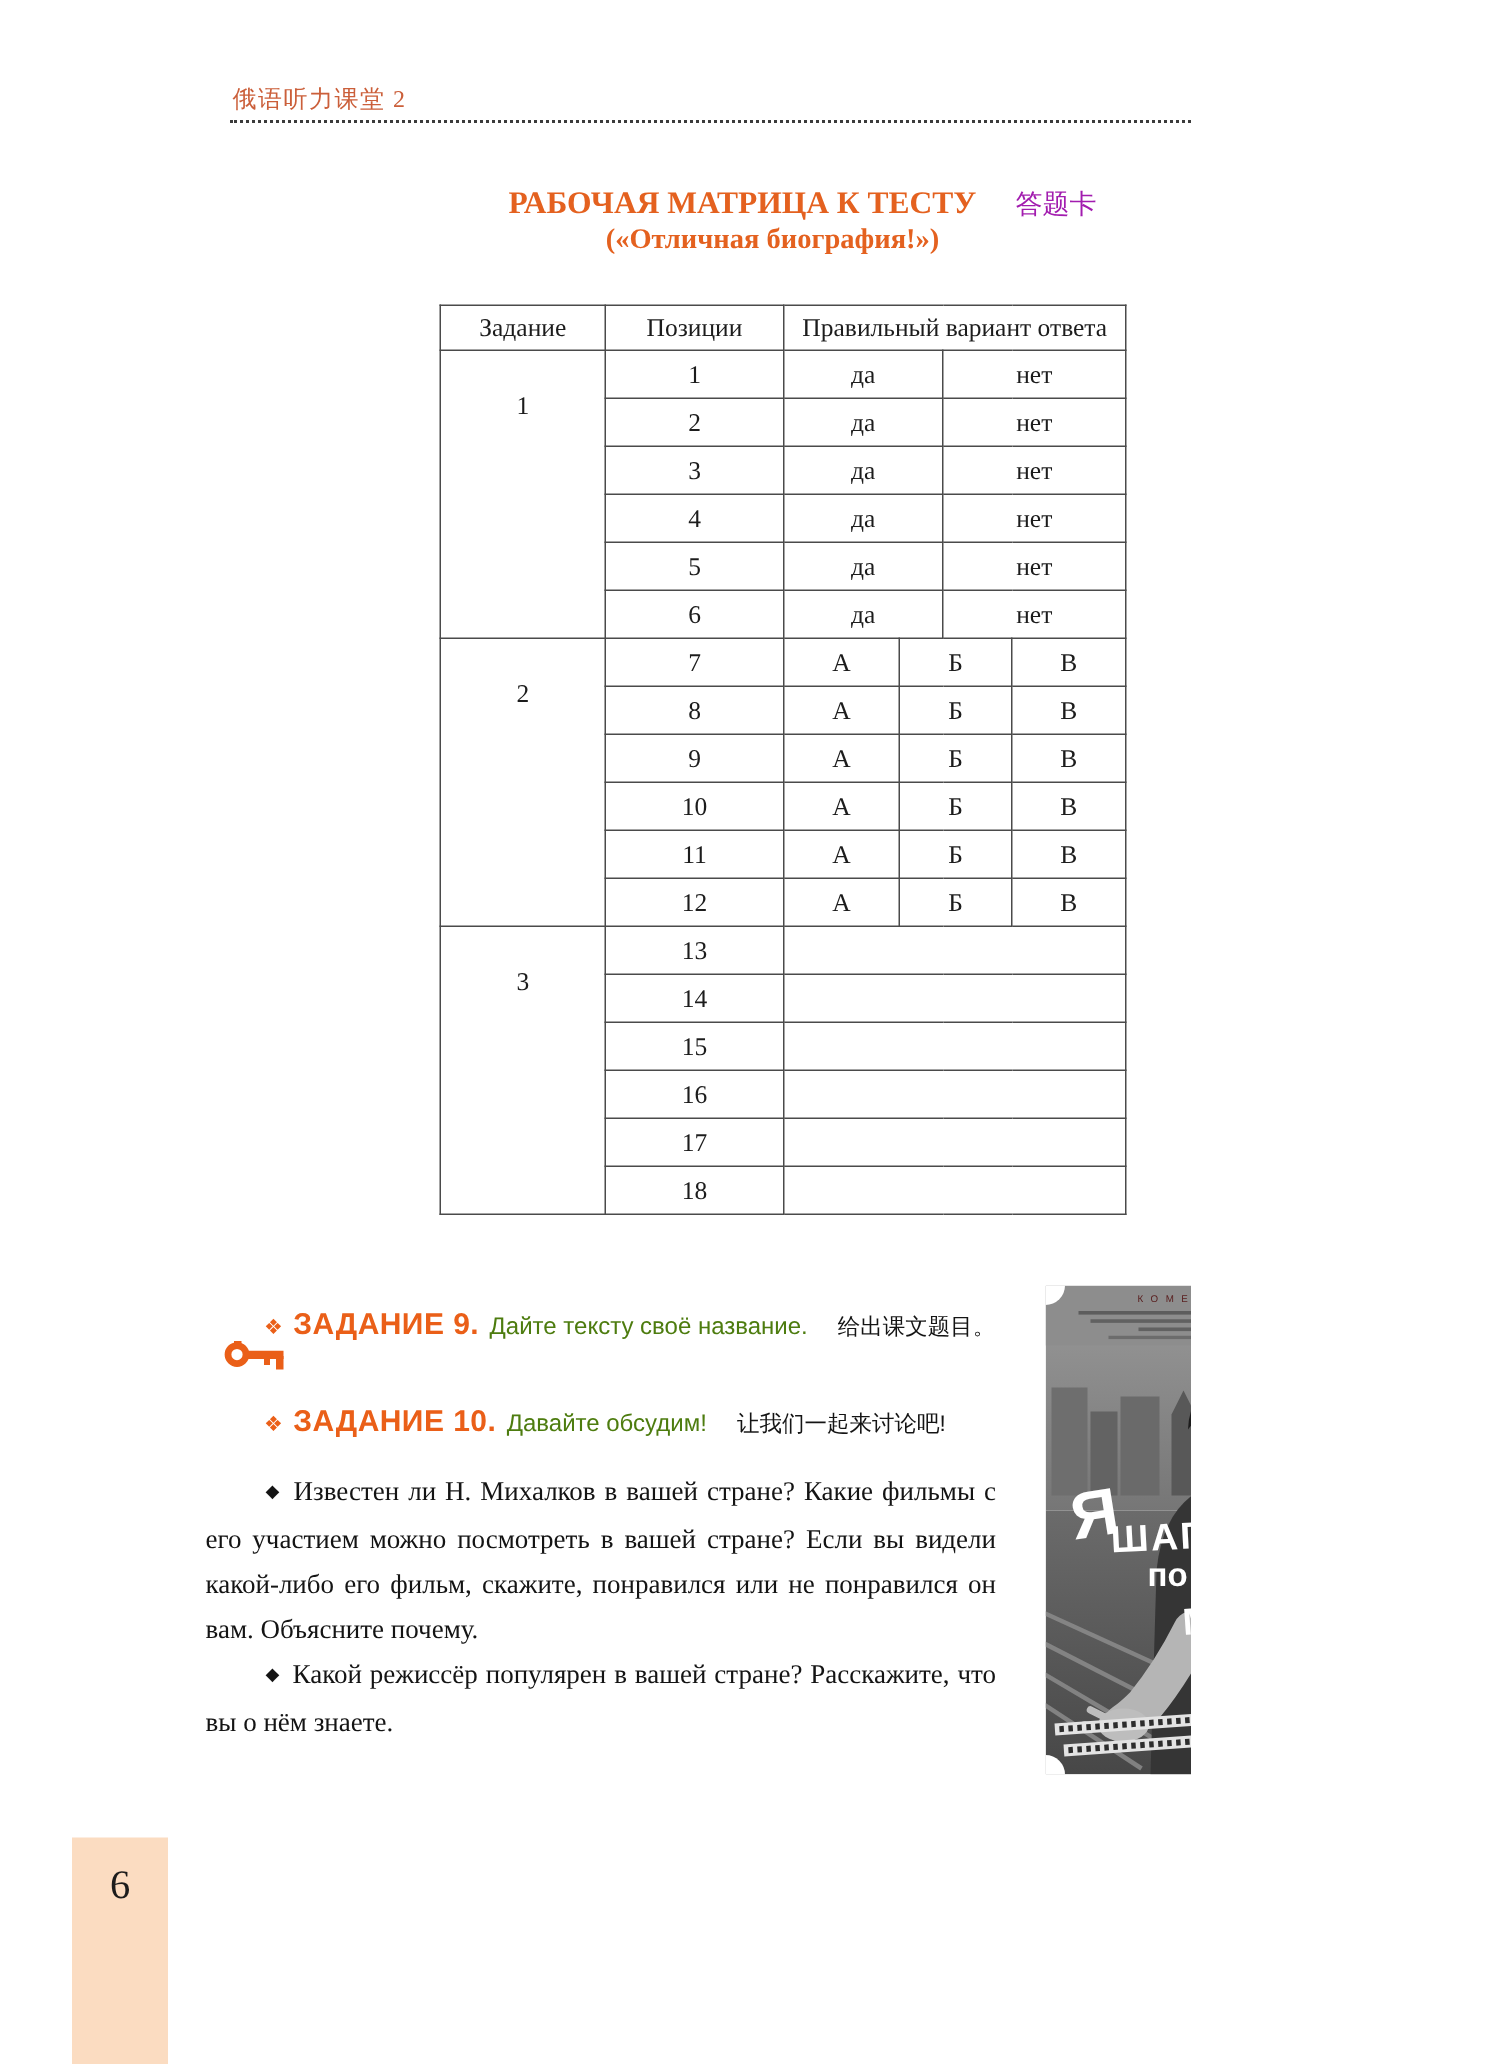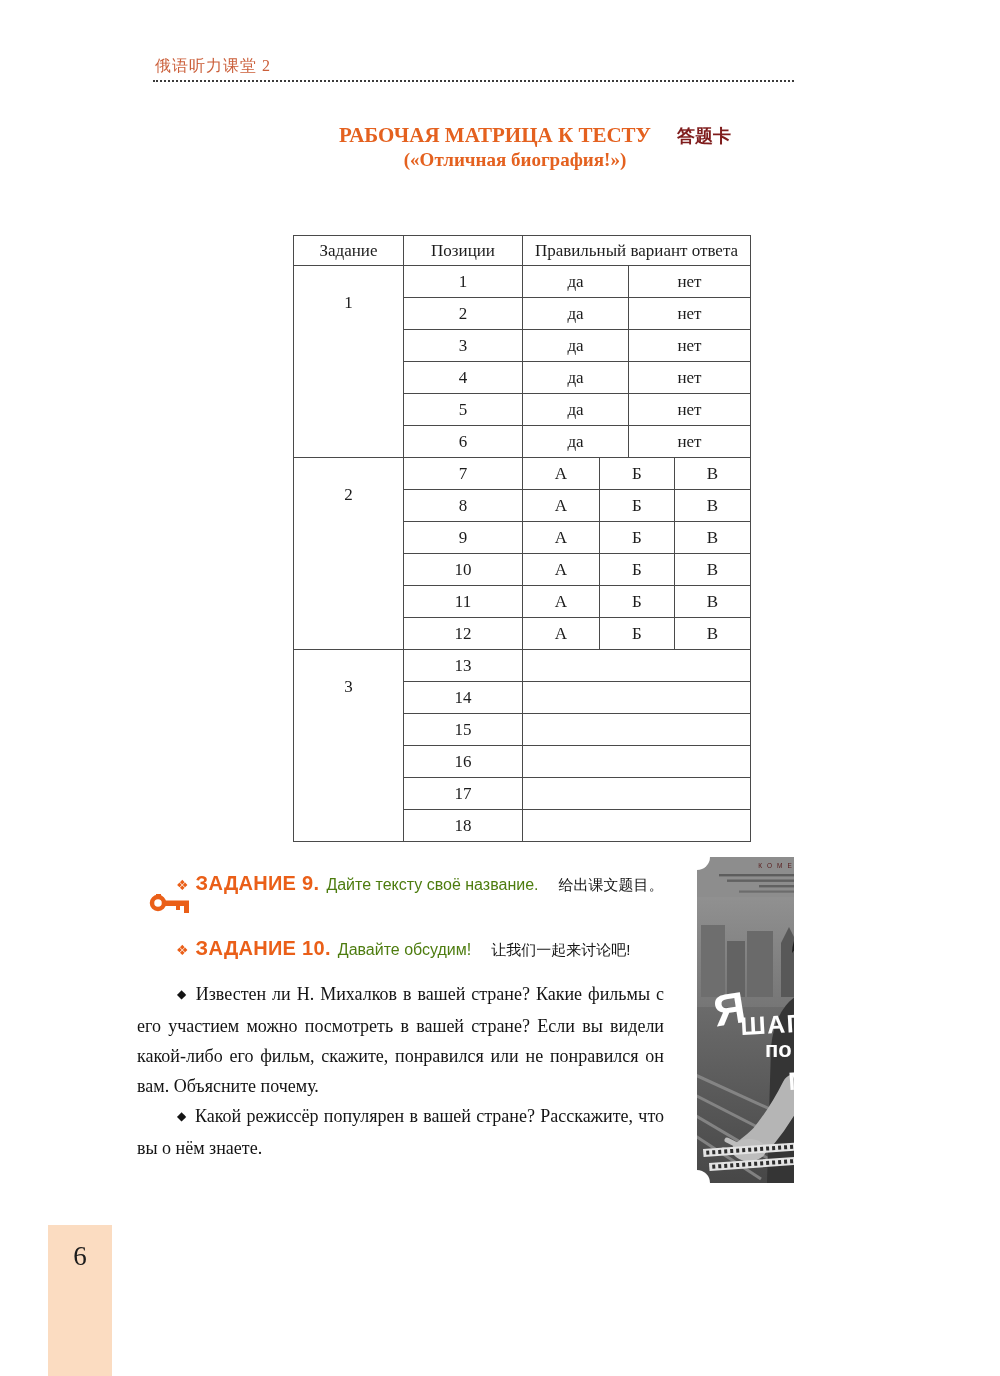--- a/index.html
+++ b/index.html
@@ -17,30 +17,30 @@
     position:absolute;left:153px;top:80px;width:736px;height:0;
     border-top:2px dotted #3b3b3b;
   }
 
   
   .title-row{position:absolute;left:40px;top:123px;width:960px;text-align:center;white-space:nowrap;}
   .title-main{
     font-family:"Liberation Serif", serif;font-weight:bold;font-size:21px;color:#e4611f;margin-left:30px;
   }
   .title-cn{
-    font-family:"Liberation Sans", sans-serif;font-weight:bold;font-size:18px;color:#7f1d1d;
+    font-family:"Liberation Sans", sans-serif;font-weight:normal;font-size:18px;color:#a21caf;
     margin-left:26px;
   }
   .subtitle-row{position:absolute;left:40px;top:149px;width:950px;text-align:center;}
   .title-sub{
     font-family:"Liberation Serif", serif;font-weight:bold;font-size:19px;color:#e4611f;
   }
 
   
-  .matrix-wrap{position:absolute;left:293px;top:203px;margin-top:32px;}
+  .matrix-wrap{position:absolute;left:293px;top:203px;}
   table.matrix{
     border-collapse:collapse;table-layout:fixed;width:457px;
     font-family:"Liberation Serif", serif;font-size:17px;color:#1c1c1c;
   }
   table.matrix td{
     border:1px solid #4a4a4a;text-align:center;vertical-align:middle;
     height:31px;padding:0;overflow:hidden;
   }
   table.matrix tr.head td{height:29px;}
   table.matrix td.task-cell{vertical-align:top;padding-top:27px;}

